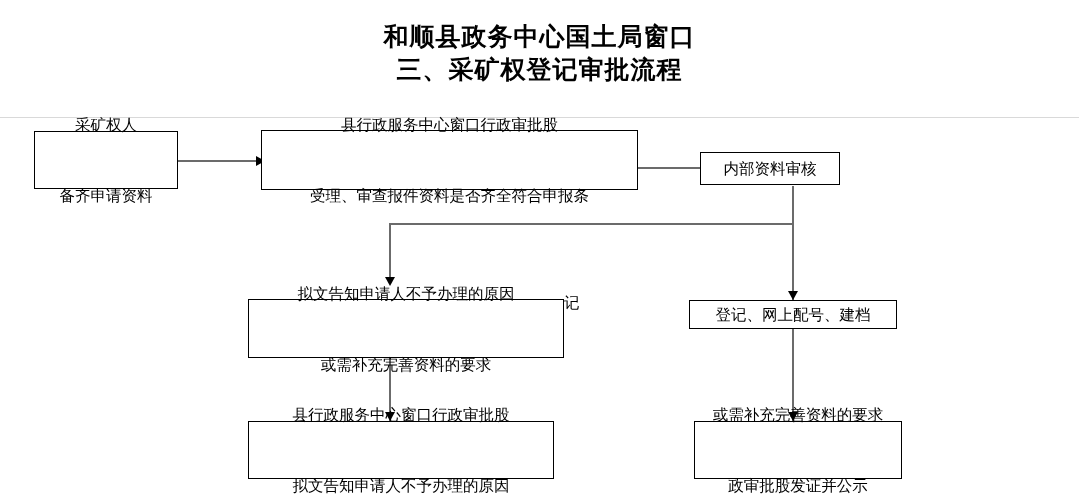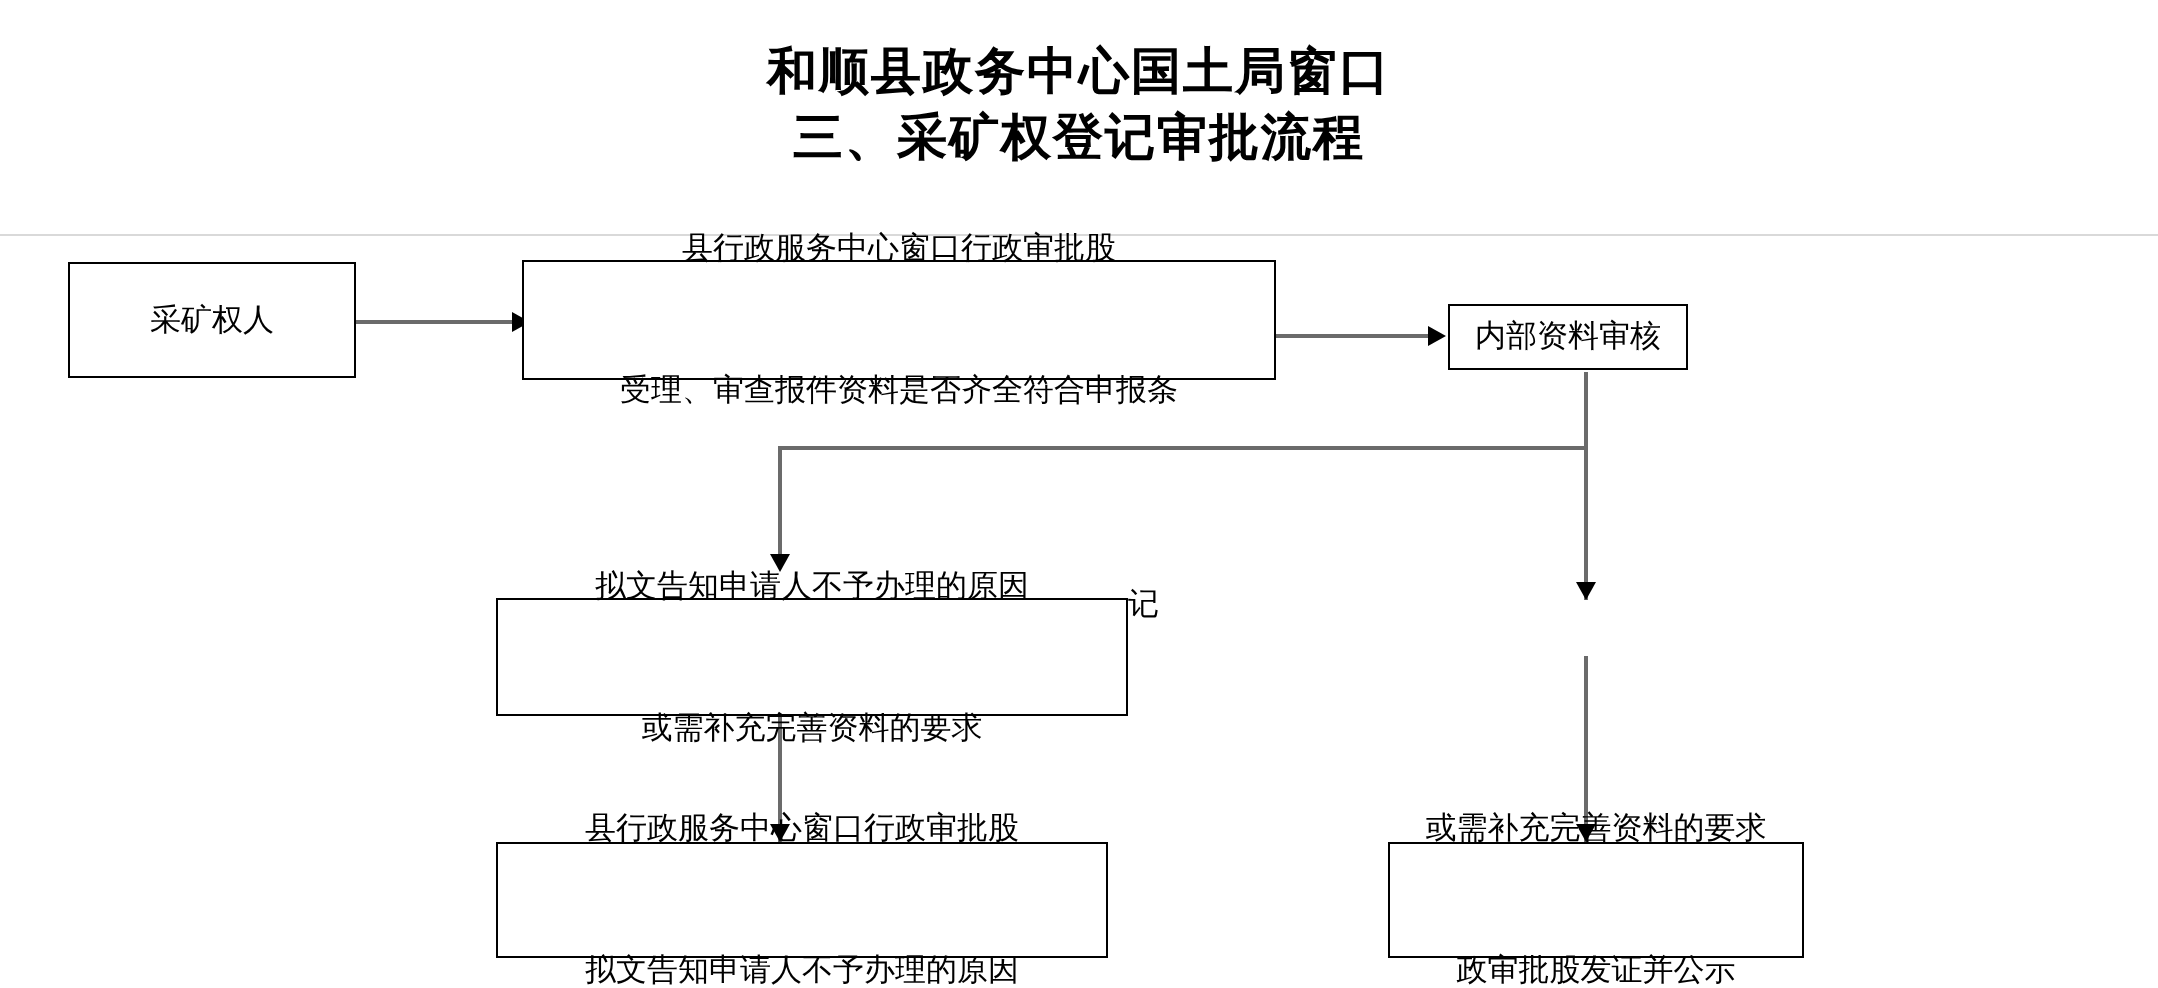--- a/index.html
+++ b/index.html
@@ -132,36 +132,40 @@
   <div class="vline" style="left:389px; top:343px; height:78px;"></div>
   <div class="arrow-d" style="left:385px; top:412px;"></div>
 
   <div class="vline" style="left:792px; top:328px; height:93px;"></div>
   <div class="arrow-d" style="left:788px; top:412px;"></div>
 
   <div class="ghost" style="left:564px; top:291px;">记</div>
 
   <div class="node" style="left:34px; top:131px; width:144px; height:58px;">
     <span class="ln">采矿权人</span>
+    <span class="ln">备齐申请资料</span>
   </div>
 
   <div class="node" style="left:261px; top:130px; width:377px; height:60px;">
     <span class="ln">县行政服务中心窗口行政审批股</span>
     <span class="ln">受理、审查报件资料是否齐全符合申报条</span>
   </div>
 
-  <div class="node" style="left:724px; top:152px; width:120px; height:33px;">
+  <div class="node" style="left:700px; top:152px; width:140px; height:33px;">
     <span class="ln">内部资料审核</span>
   </div>
 
   <div class="node" style="left:248px; top:299px; width:316px; height:59px;">
     <span class="ln">拟文告知申请人不予办理的原因</span>
     <span class="ln">或需补充完善资料的要求</span>
   </div>
 
+  <div class="node" style="left:689px; top:300px; width:208px; height:29px;">
+    <span class="ln">登记、网上配号、建档</span>
+  </div>
 
   <div class="node" style="left:248px; top:421px; width:306px; height:58px;">
     <span class="ln">县行政服务中心窗口行政审批股</span>
     <span class="ln">拟文告知申请人不予办理的原因</span>
   </div>
 
   <div class="node" style="left:694px; top:421px; width:208px; height:58px;">
     <span class="ln">或需补充完善资料的要求</span>
     <span class="ln">政审批股发证并公示</span>
   </div>

